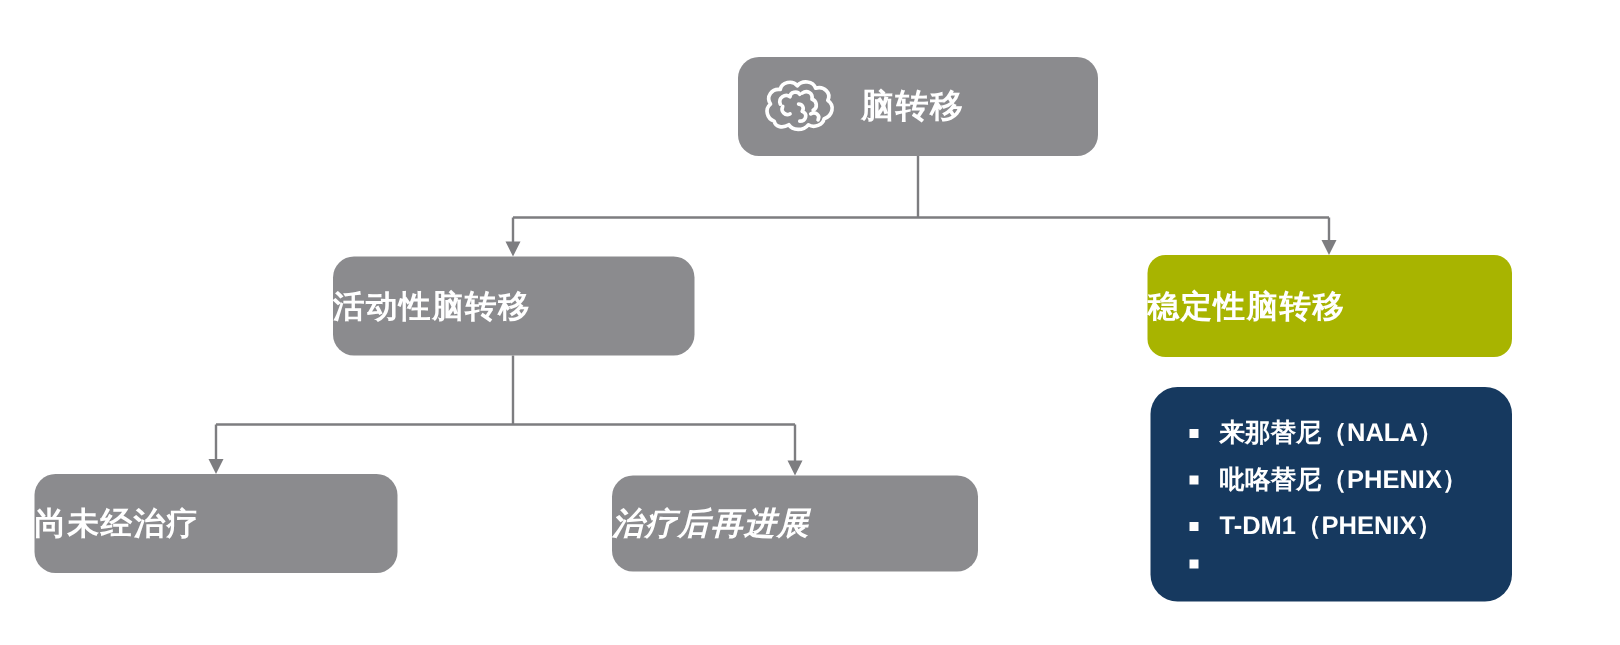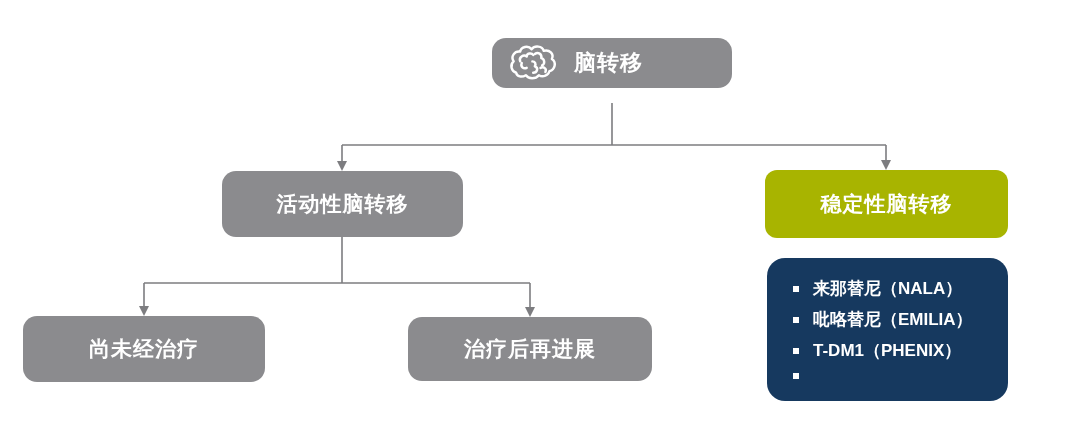--- a/index.html
+++ b/index.html
@@ -15,30 +15,30 @@
   body{font-family:"Liberation Sans","DejaVu Sans",sans-serif;position:relative;}
 
   .canvas{position:absolute;inset:0;width:1080px;height:430px;}
 
   svg.connectors{position:absolute;left:0;top:0;width:1080px;height:430px;z-index:0;}
   .connector{stroke:var(--connector-gray);stroke-width:1.6;fill:none;}
   .arrowhead{fill:var(--connector-gray);stroke:none;}
 
   .node{
     position:absolute;z-index:1;
-    display:flex;align-items:center;justify-content:center;
+    display:flex;align-items:center;justify-content:flex-start;
     color:var(--text-white);font-weight:bold;text-align:center;
     border-radius:14px;background:var(--node-gray);
     letter-spacing:1px;
   }
-  .node-root{left:492px;top:38px;width:240px;height:50px;font-size:22px;justify-content:flex-start;padding-left:16px;gap:14px;}
+  .node-root{left:492px;top:38px;width:240px;height:66px;font-size:22px;justify-content:flex-start;padding-left:16px;gap:14px;}
   .node-active{left:222px;top:171px;width:241px;height:66px;font-size:21px;}
   .node-stable{left:765px;top:170px;width:243px;height:68px;font-size:21px;background:var(--stable-olive);border-radius:12px;}
   .node-untreated{left:23px;top:316px;width:242px;height:66px;font-size:21px;}
-  .node-progressed{left:408px;top:317px;width:244px;height:64px;font-size:21px;}
+  .node-progressed{left:408px;top:317px;width:244px;height:64px;font-size:21px;font-style:italic;}
 
   .panel-treatments{
     position:absolute;z-index:1;
     left:767px;top:258px;width:241px;height:143px;
     background:var(--treatment-navy);border-radius:18px;
     display:flex;flex-direction:column;justify-content:space-evenly;
     padding:8px 10px 8px 26px;
   }
   .treatment-item{
     display:flex;align-items:center;gap:14px;
@@ -93,21 +93,21 @@
     <span>治疗后再进展</span>
   </div>
 
   <div class="panel-treatments">
     <div class="treatment-item">
       <span class="bullet"></span>
       <span>来那替尼（NALA）</span>
     </div>
     <div class="treatment-item">
       <span class="bullet"></span>
-      <span>吡咯替尼（EMILIA）</span>
+      <span>吡咯替尼（PHENIX）</span>
     </div>
     <div class="treatment-item">
       <span class="bullet"></span>
       <span>T-DM1（PHENIX）</span>
     </div>
     <div class="treatment-item">
       <span class="bullet"></span>
     </div>
   </div>
 

